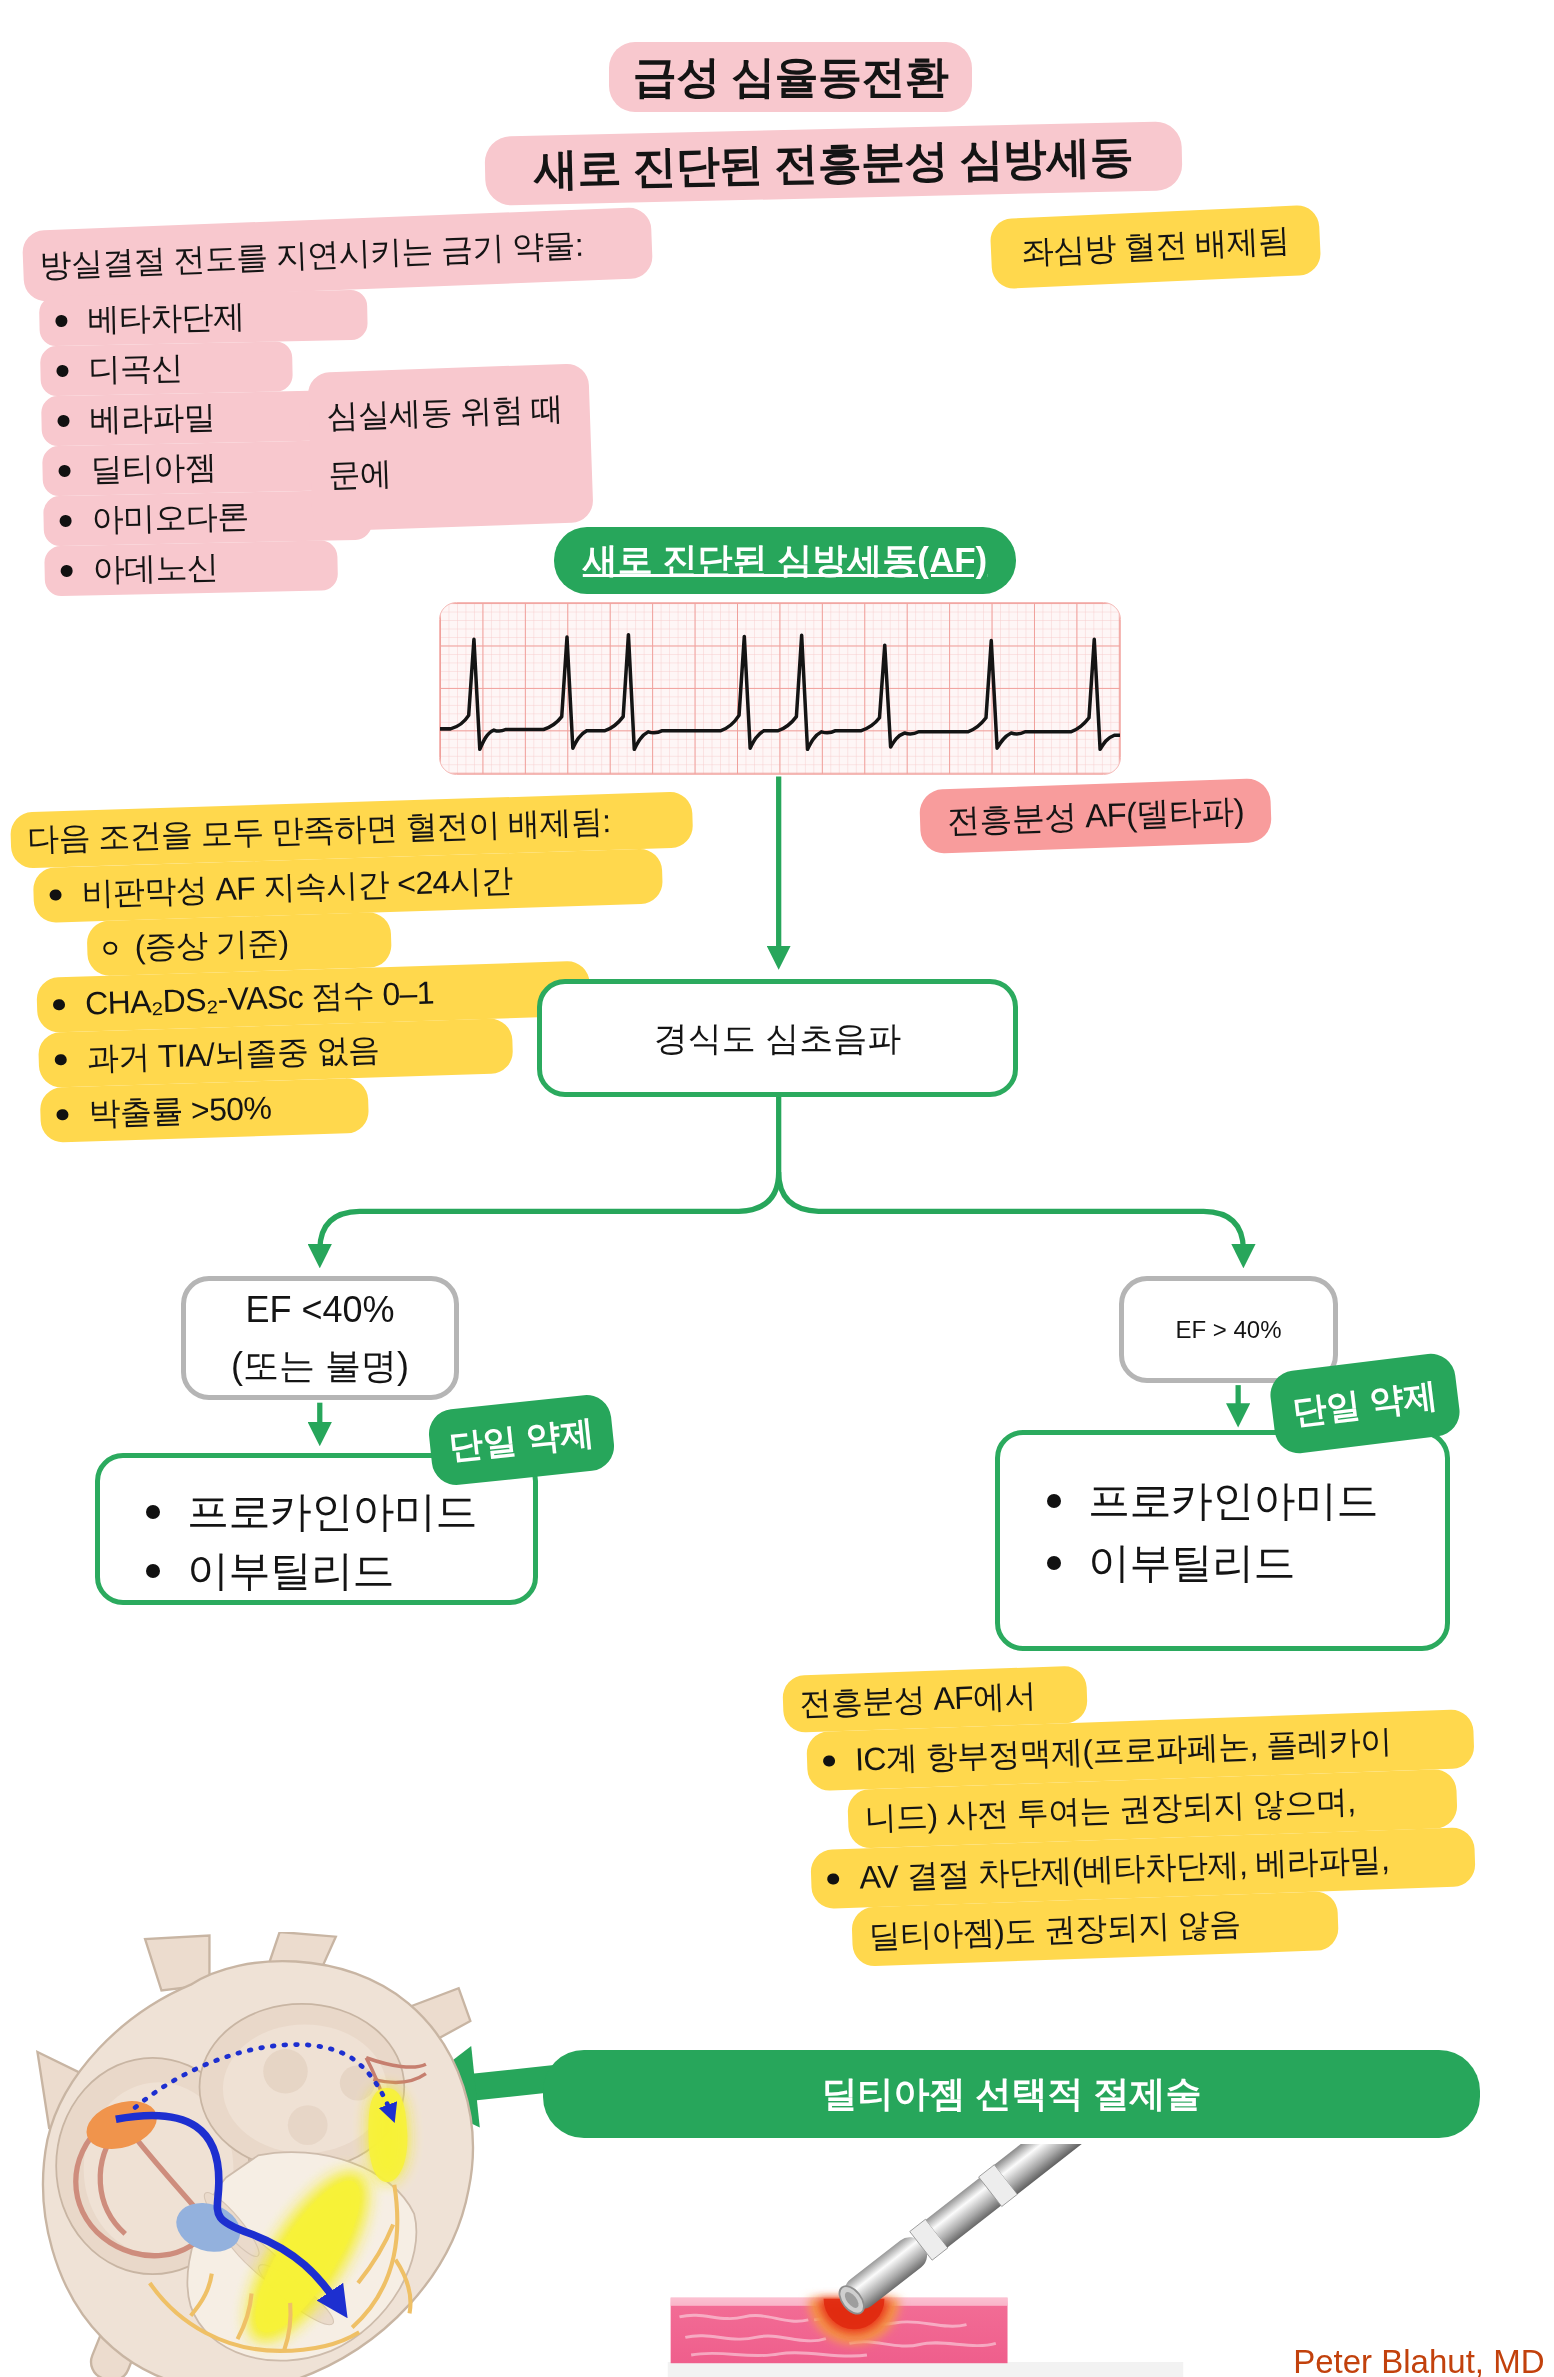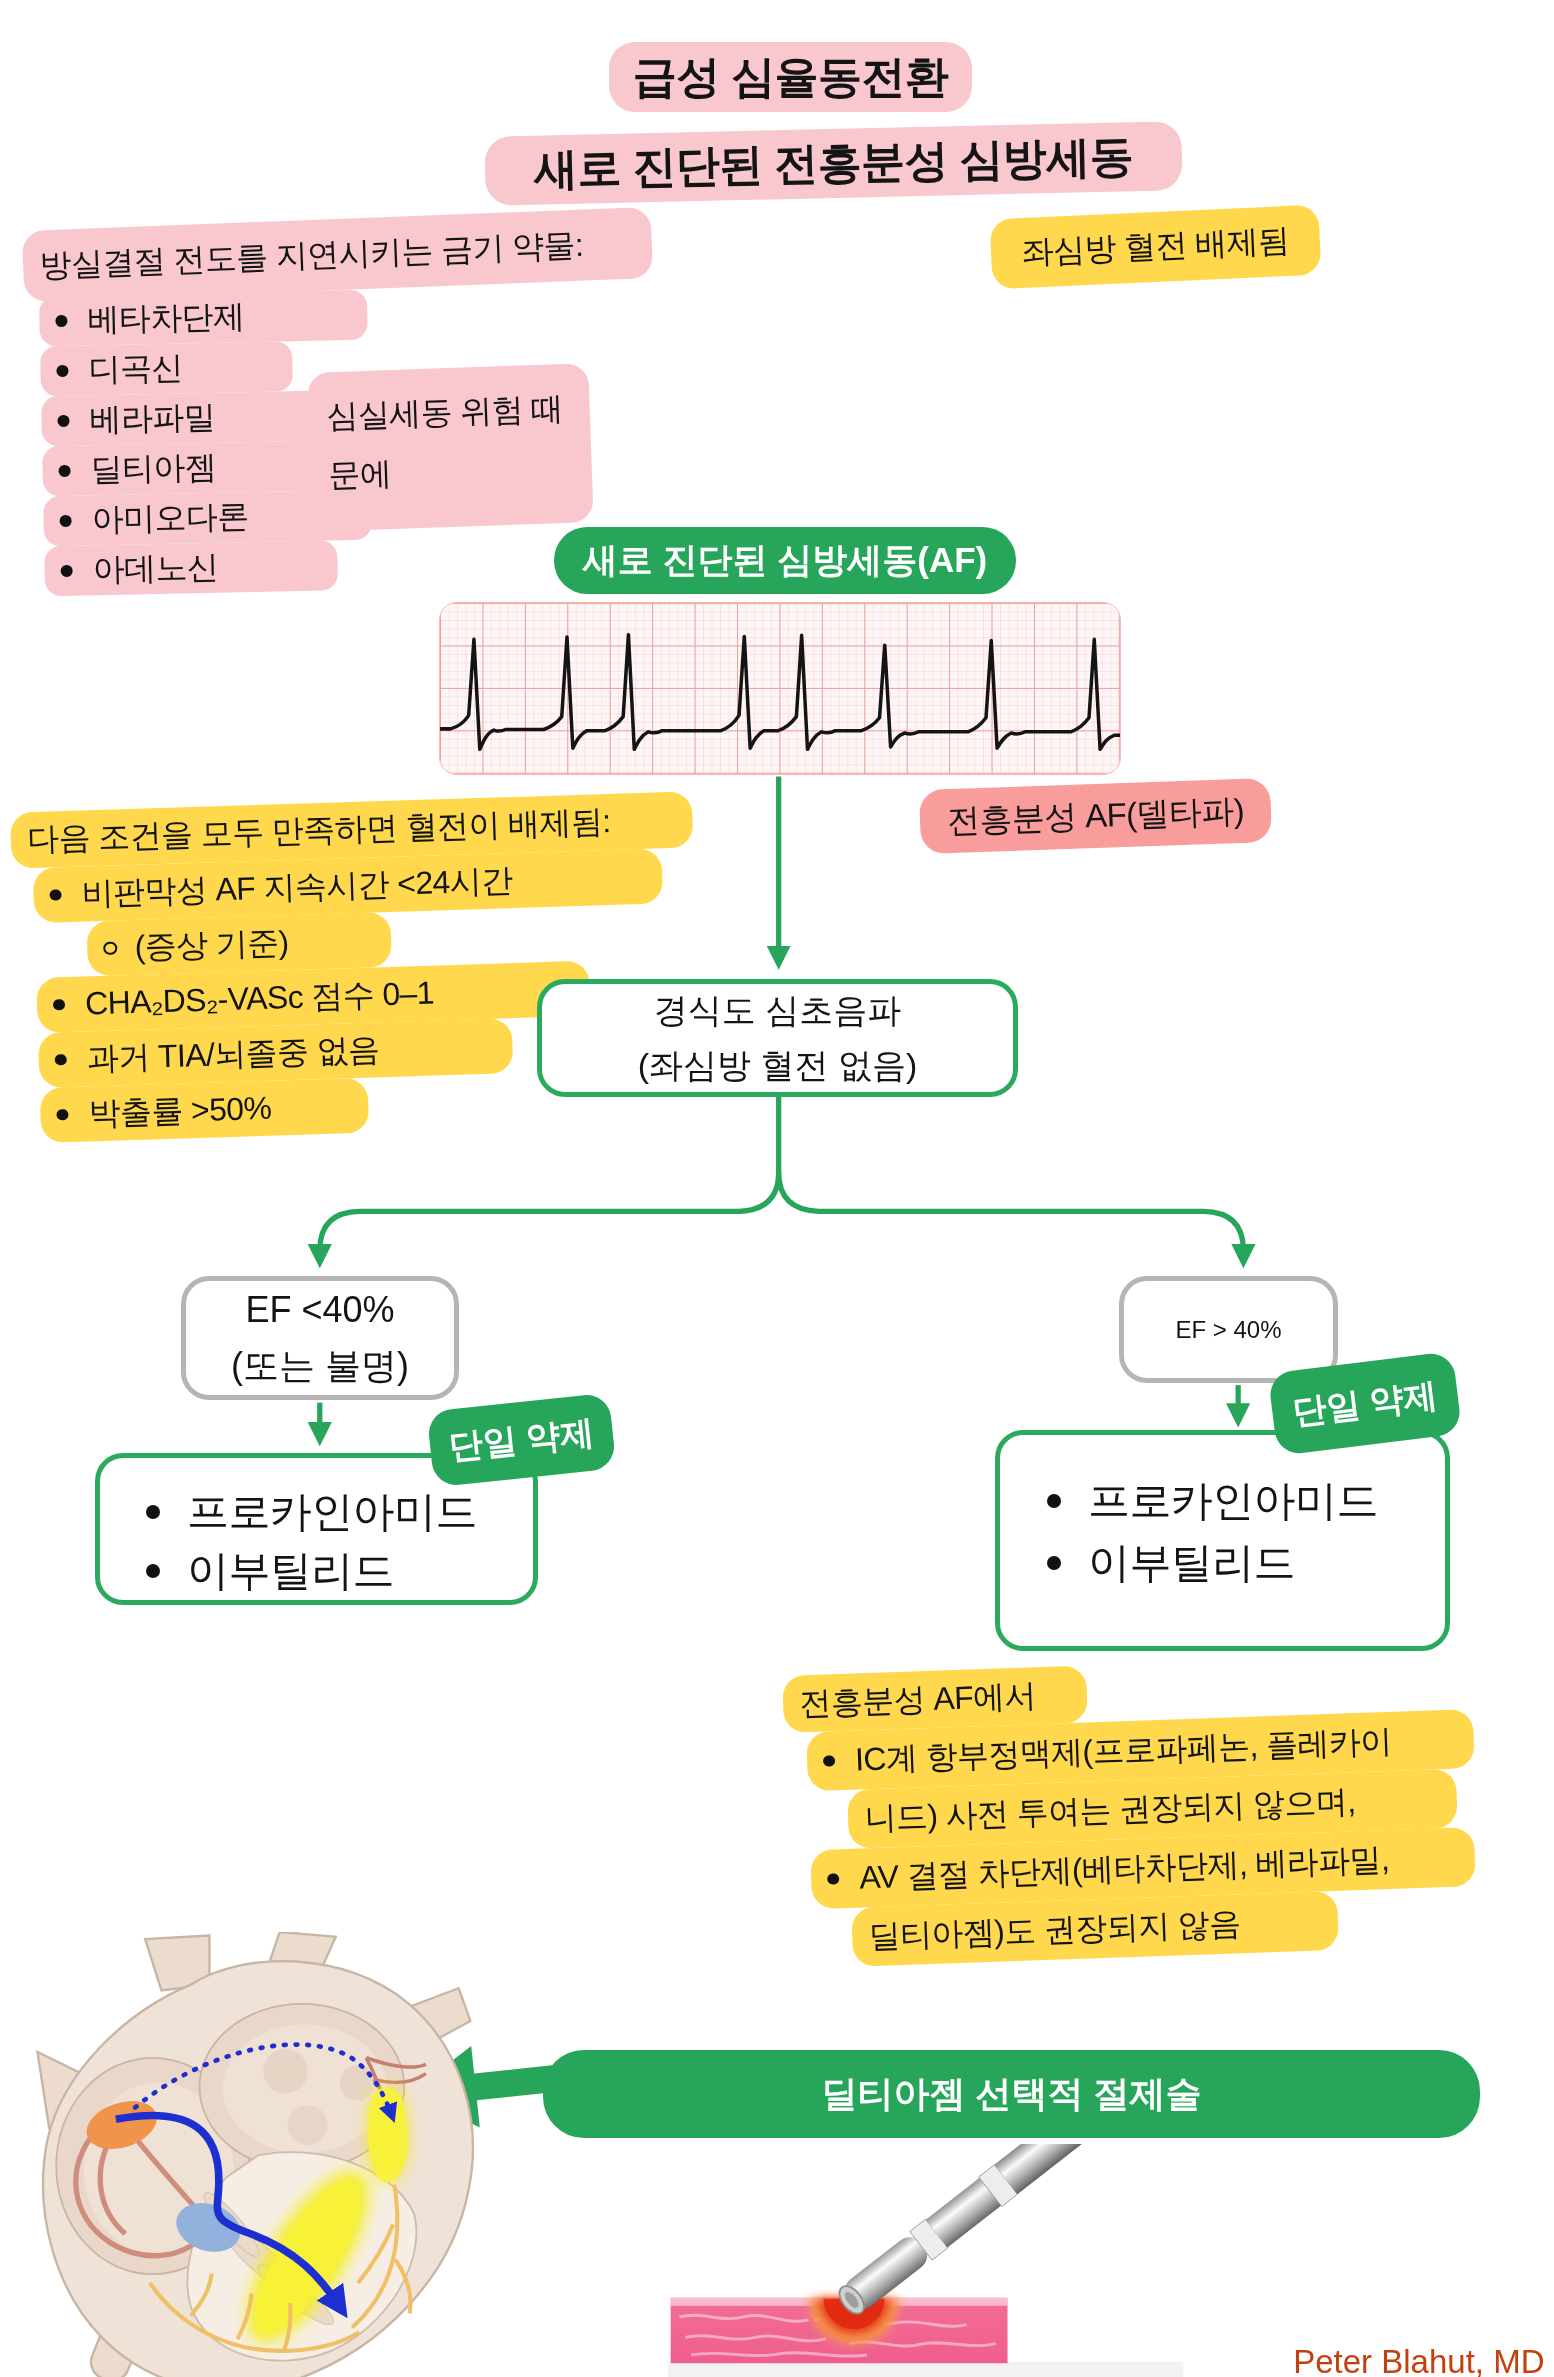--- a/index.html
+++ b/index.html
@@ -88,21 +88,21 @@
     <div class="pink blob bodytxt" style="width:293px;height:50px;border-radius:16.4px;">
       <span class="dot"></span>
       <span>아데노신</span>
     </div>
   </div>
   <div class="abs pink bodytxt" style="left:310px;top:342px;width:281px;height:159px;border-radius:22px;transform:rotate(-2deg);padding:15px 17.6px;box-sizing:border-box;line-height:59px;">
     <div>심실세동 위험 때</div>
     <div>문에</div>
   </div>
 
-  <div class="abs greenfill ctr" style="left:554px;top:501px;width:462px;height:67px;border-radius:33px;font-size:35px;font-weight:600;">
+  <div class="abs greenfill ctr" style="left:554px;top:501px;width:462px;height:67px;border-radius:33px;font-size:35px;font-weight:600;text-decoration:underline;">
     <span>새로 진단된 심방세동(AF)</span>
   </div>
 
   <div class="abs" style="left:439px;top:576px;width:680px;height:171px;border-radius:17.6px;overflow:hidden;border:1.2px solid #F5B9B6;background:#FEF6F6;">
     <svg width="680" height="171" viewBox="0 0 1162 292">
       <defs>
         <pattern id="gmin" width="14.5" height="14.5" patternUnits="userSpaceOnUse">
           <path d="M 14.5 0 L 0 0 0 14.5" fill="none" stroke="#F7CACA" stroke-width="1.5"></path>
         </pattern>
         <pattern id="gmaj" width="72.5" height="72.5" patternUnits="userSpaceOnUse">
@@ -147,21 +147,20 @@
       <span>과거 TIA/뇌졸중 없음</span>
     </div>
     <div class="yellow blob bodytxt" style="width:328px;height:55px;margin-left:21px;">
       <span class="dot"></span>
       <span>박출률 &gt;50%</span>
     </div>
   </div>
 
   <div class="abs outline-green ctr" style="left:537px;top:953px;width:481px;height:118px;font-size:34px;font-weight:500;line-height:55px;flex-direction:column;">
     <div>경식도 심초음파</div>
-    <div>(좌심방 혈전 없음)</div>
   </div>
 
   <div class="abs outline-gray ctr" style="left:181px;top:1250px;width:278px;height:124px;font-size:36px;font-weight:500;line-height:56px;flex-direction:column;text-align:right;">
     <div>EF &lt;40%</div>
     <div>(또는 불명)</div>
   </div>
   <div class="abs outline-gray ctr" style="left:1119px;top:1250px;width:219px;height:107px;font-size:24px;font-weight:500;">
     <div>EF &gt; 40%</div>
   </div>
 

